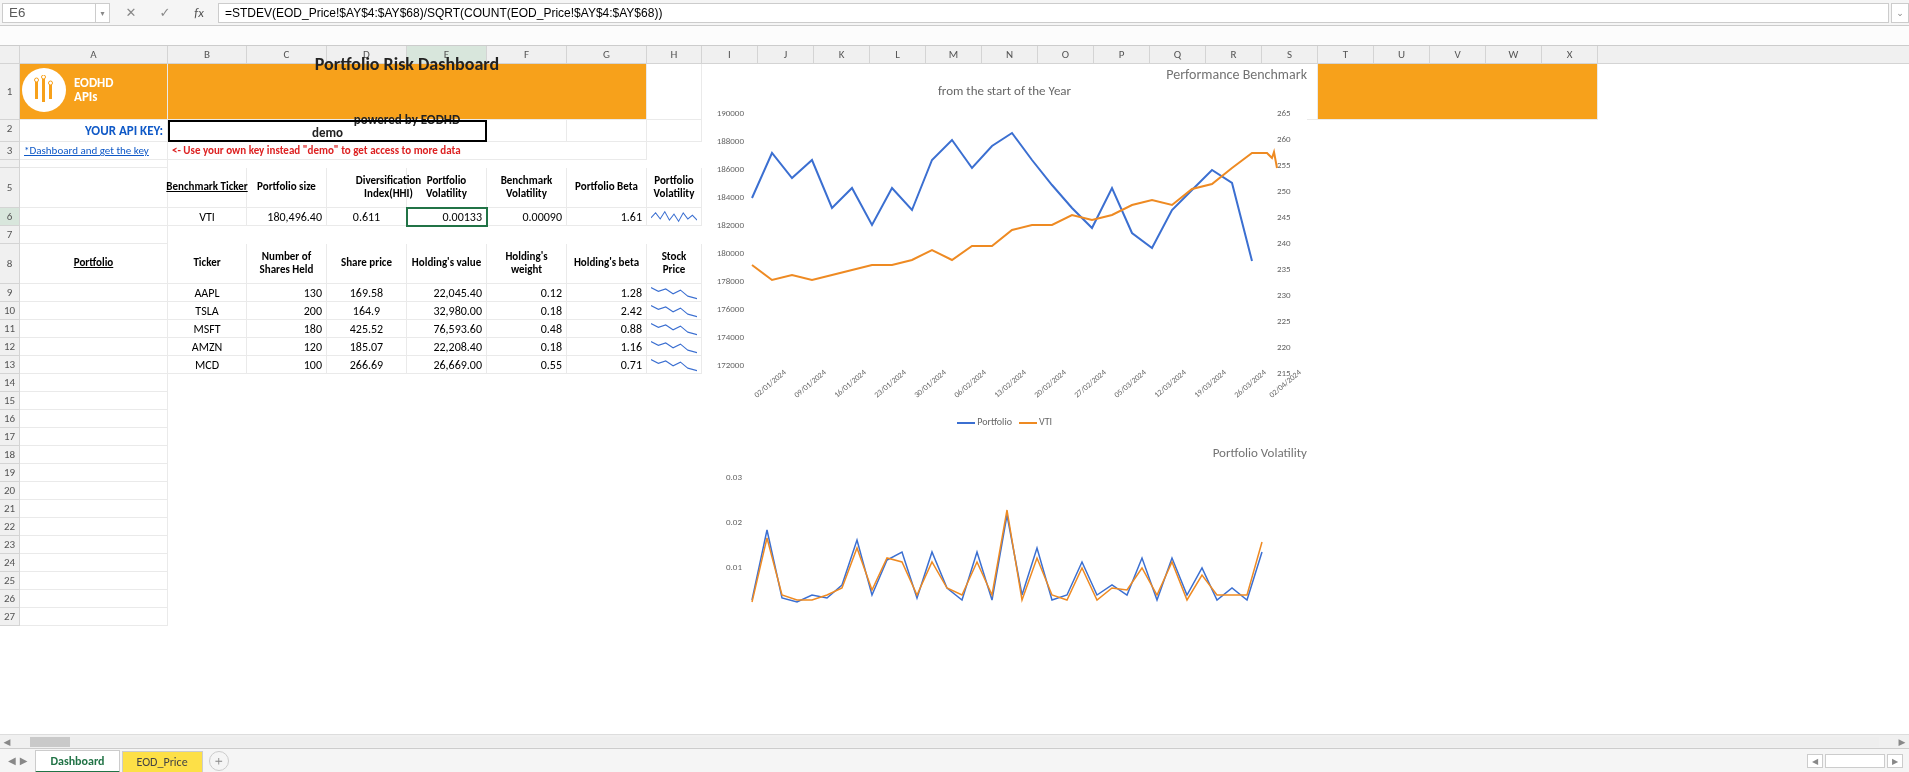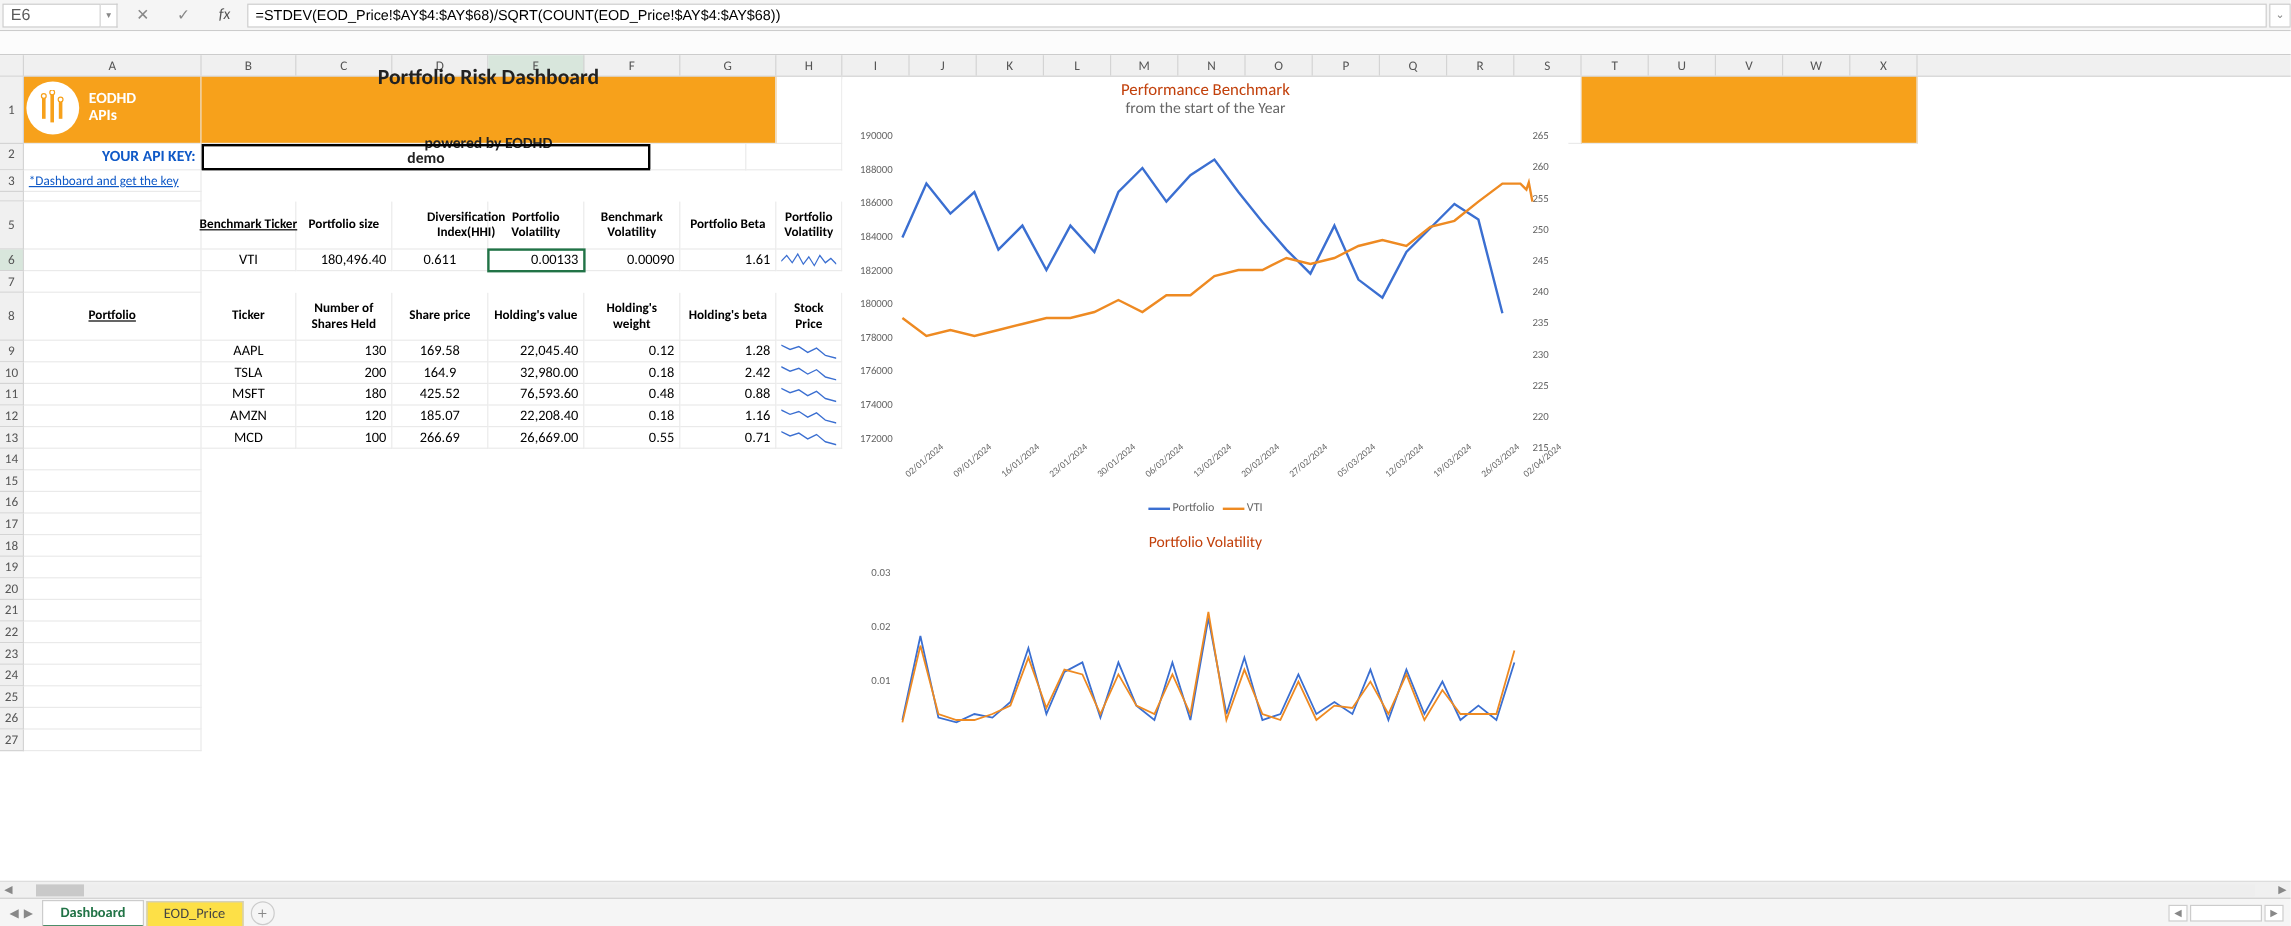--- a/index.html
+++ b/index.html
@@ -16,21 +16,21 @@
   
   .formula-bar {
     display: flex;
     align-items: center;
     height: 26px;
     border-bottom: 1px solid #ccc;
     background: #f5f5f5;
     font-size: 12px;
   }
   .name-box {
-    width: 82px;
+    width: 94px;
     background: #fff;
     border: 1px solid #ccc;
     height: 20px;
     padding: 2px 6px;
     margin-left: 2px;
     color: #5b5b5b;
   }
   .name-dd {
     width: 14px; height: 20px; border: 1px solid #ccc; border-left: none;
     display: flex; align-items: center; justify-content: center;
@@ -158,21 +158,21 @@
   .sparkline {
     display: block; width: 100%; height: 100%;
   }
 
   
   .chart {
     position: absolute;
     background: #fff;
     z-index: 20;
   }
-  .chart-title { text-align: center; font-size: 14px; color: #c2410c; }
+  .chart-title { text-align: right; font-size: 14px; color: #737373; }
   .chart-sub   { text-align: center; font-size: 13px; color: #666; }
 
   
   .tab-strip {
     position: absolute;
     left: 0; right: 0; bottom: 0;
     height: 24px;
     display: flex;
     align-items: center;
     border-top: 1px solid #ccc;
@@ -326,28 +326,29 @@
         <div class="title-big">Portfolio Risk Dashboard</div>
         <div class="title-sub">powered by EODHD</div>
       </div>
       <div class="cell cH"></div>
       <div class="cell" style="width:616px;"></div>
       <div class="cell orange-band" style="width:280px;"></div>
     </div>
 
     <div class="cell-row row-med">
       <div class="cell cA api-key-label">YOUR API KEY:</div>
-      <div class="cell black-border-box api-key-val" style="width:374px;">demo</div>
+      <div class="cell black-border-box api-key-val" style="width:319px;">demo</div>
       <div class="cell cF"></div>
       <div class="cell cG"></div>
       <div class="cell cH"></div>
     </div>
 
     <div class="cell-row">
       <div class="cell cA reg-link">*Dashboard and get the key</div>
+      <div class="cell red-note" style="width:479px;">&lt;- Use your own key instead "demo" to get access to more data</div>
     </div>
 
     <div class="cell-row" style="height:8px;">
       <div class="cell cA" style="height:8px;"></div>
     </div>
 
     <div class="cell-row row-multi">
       <div class="cell cA"></div>
       <div class="cell cB head5 underline-head">
           <span>Benchmark Ticker</span>

